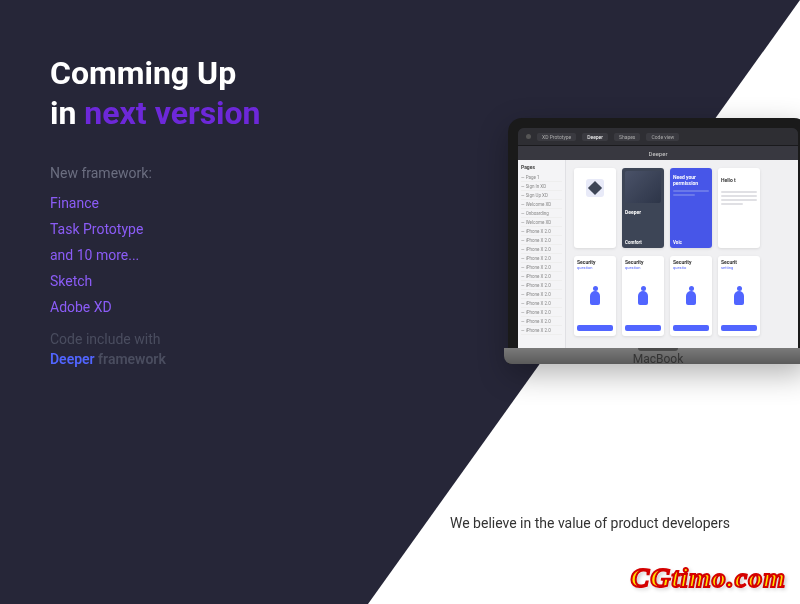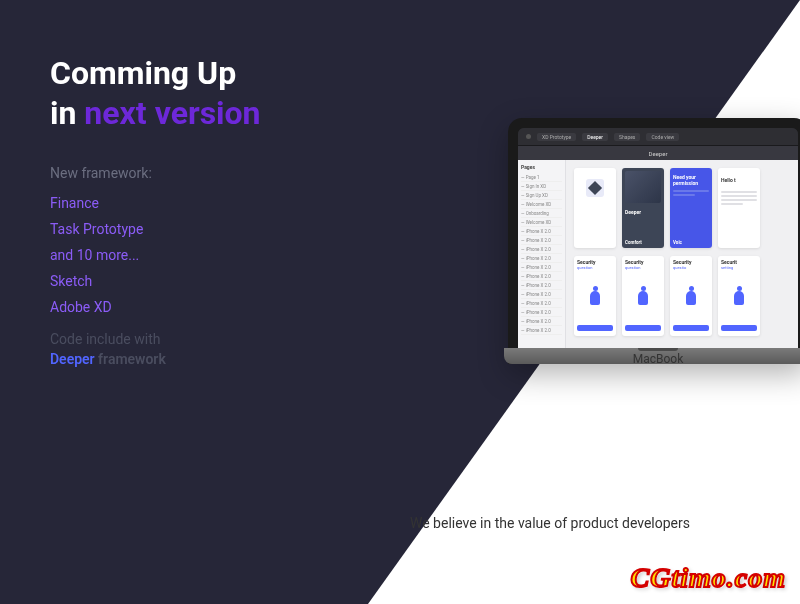--- a/index.html
+++ b/index.html
@@ -45,21 +45,21 @@
 .mk-sec{height:72px;display:flex;flex-direction:column}
 .mk-sec-title{font-weight:700;font-size:5px;color:#333}
 .mk-sec-sub{font-size:4px;color:#5165ff}
 .mk-illus{flex:1;display:flex;align-items:center;justify-content:center;margin:4px 0}
 .mk-person{width:10px;height:14px;background:#5165ff;border-radius:5px 5px 2px 2px;position:relative}
 .mk-person::before{content:"";position:absolute;top:-5px;left:2.5px;width:5px;height:5px;background:#5165ff;border-radius:50%}
 .mk-btn{height:6px;background:#5165ff;border-radius:2px}
 .laptop-base{background:linear-gradient(#7a7a7a,#5a5a5a);height:16px;border-radius:0 0 8px 8px;margin:0 -14px;position:relative;text-align:center}
 .laptop-brand{color:#333;font-size:12px;padding-top:2px;display:inline-block}
 .laptop-notch{position:absolute;top:0;left:50%;transform:translateX(-50%);width:40px;height:3px;background:#4a4a4a;border-radius:0 0 4px 4px}
-.tagline{position:absolute;bottom:70px;right:30px;width:360px;color:#333;font-size:14px;line-height:1.5}
+.tagline{position:absolute;bottom:70px;right:30px;width:360px;text-align:center;color:#333;font-size:14px;line-height:1.5}
 .watermark{position:absolute;bottom:10px;right:14px;font-family:Georgia,serif;font-weight:900;font-size:28px;font-style:italic;letter-spacing:1px;color:#ffe100;-webkit-text-stroke:2px #d40000;text-shadow:1px 1px 0 #fff,2px 2px 4px rgba(0,0,0,.3)}
 </style>
 </head>
 <body>
 
 <div class="dark-panel"></div>
 
 <div class="content">
   <h1 class="heading">
     <span>Comming Up</span><br>

